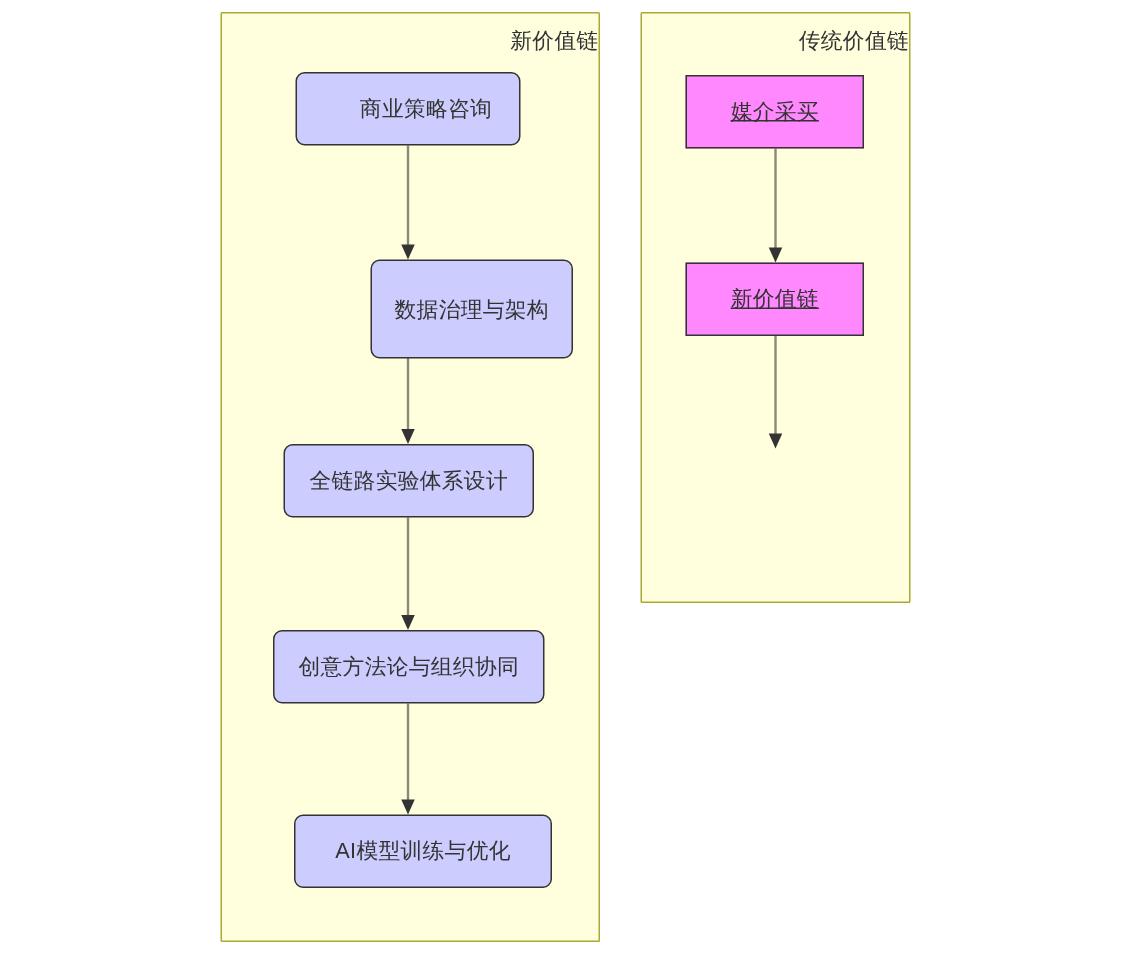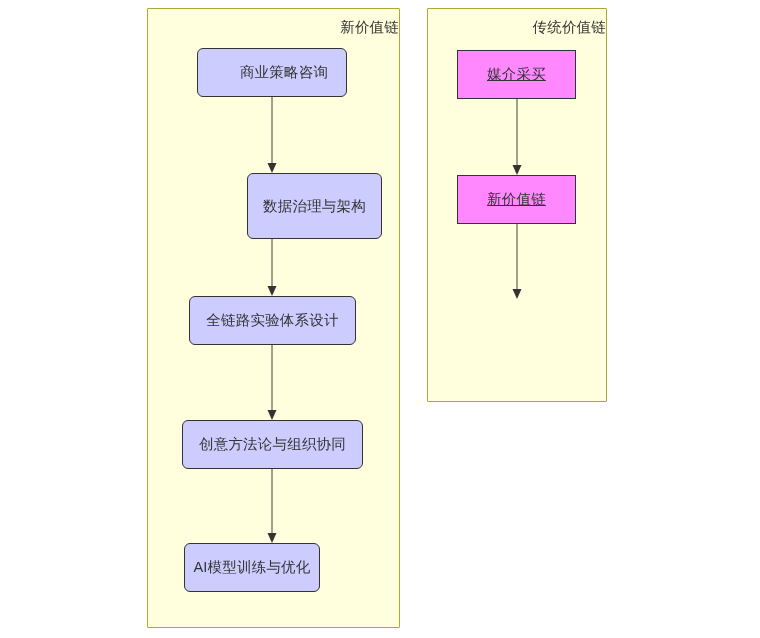--- a/index.html
+++ b/index.html
@@ -148,21 +148,21 @@
   </div>
 
   <div class="node blue" style="left:189px; top:296px; width:167px; height:49px;">
     <span>全链路实验体系设计</span>
   </div>
 
   <div class="node blue" style="left:182px; top:420px; width:181px; height:49px;">
     <span>创意方法论与组织协同</span>
   </div>
 
-  <div class="node blue" style="left:184px; top:543px; width:136px; height:49px;">
+  <div class="node blue" style="left:196px; top:543px; width:172px; height:49px;">
     <span>AI模型训练与优化</span>
   </div>
 
   <div class="node pink" style="left:457px; top:50px; width:119px; height:49px;">
     <span>媒介采买</span>
   </div>
 
   <div class="node pink" style="left:457px; top:175px; width:119px; height:49px;">
     <span>新价值链</span>
   </div>

